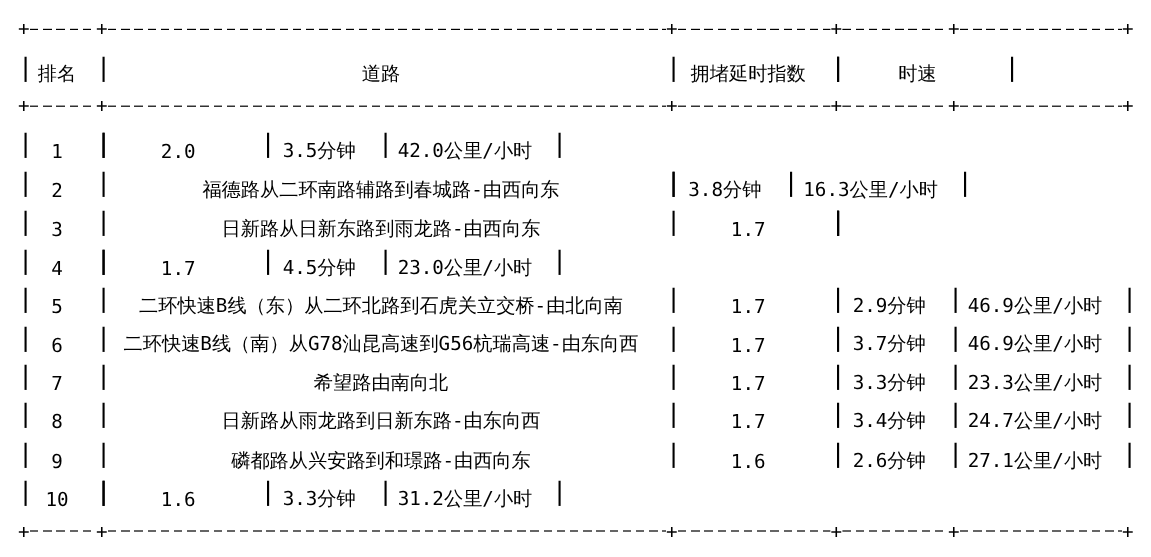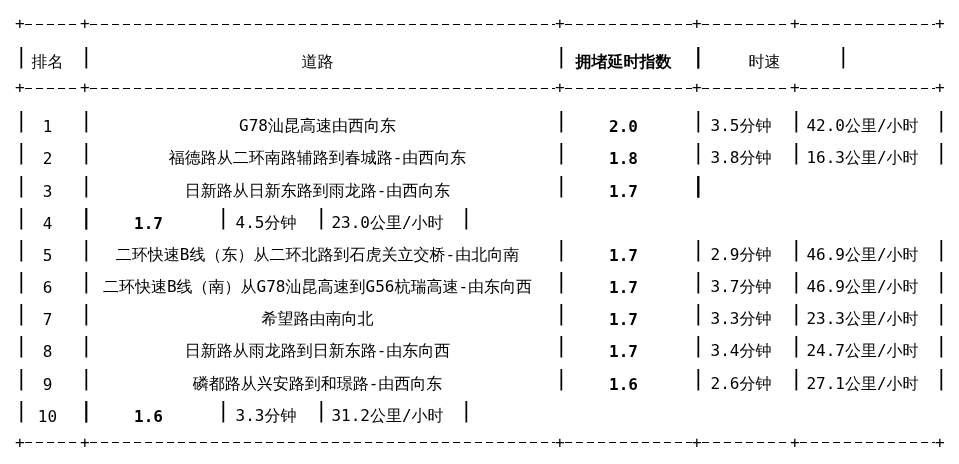--- a/index.html
+++ b/index.html
@@ -24,21 +24,21 @@
   }
   .cell {
     text-align: center;
     white-space: nowrap;
     overflow: visible;
     flex: none;
     margin-top: 12px;
   }
   .c0 { width: 65px; }
   .c1 { width: 475px; }
-  .c2 { width: 137px; font-weight: bold; }
+  .c2 { width: 137px; }
   .c3 { width: 98px; }
   .c4 { width: 145px; }
   .v {
     display: inline-block;
     width: 0;
     flex: none;
     font-size: 21px;
     line-height: 1;
     overflow: visible;
   }
@@ -107,37 +107,35 @@
     <span class="plus">+</span>
       <div class="dash d4"></div>
     <span class="plus">+</span>
   </div>
 
   <div id="rows">
   <div class="trow">
     <span class="v">|</span>
     <div class="cell c0">1</div>
     <span class="v">|</span>
-    <div class="cell c1">G78汕昆高速由西向东</div>
     <span class="v">|</span>
     <div class="cell c2">2.0</div>
     <span class="v">|</span>
     <div class="cell c3">3.5分钟</div>
     <span class="v">|</span>
     <div class="cell c4">42.0公里/小时</div>
     <span class="v">|</span>
   </div>
 
   <div class="trow">
     <span class="v">|</span>
     <div class="cell c0">2</div>
     <span class="v">|</span>
     <div class="cell c1">福德路从二环南路辅路到春城路-由西向东</div>
     <span class="v">|</span>
-    <div class="cell c2">1.8</div>
     <span class="v">|</span>
     <div class="cell c3">3.8分钟</div>
     <span class="v">|</span>
     <div class="cell c4">16.3公里/小时</div>
     <span class="v">|</span>
   </div>
 
   <div class="trow">
     <span class="v">|</span>
     <div class="cell c0">3</div>

